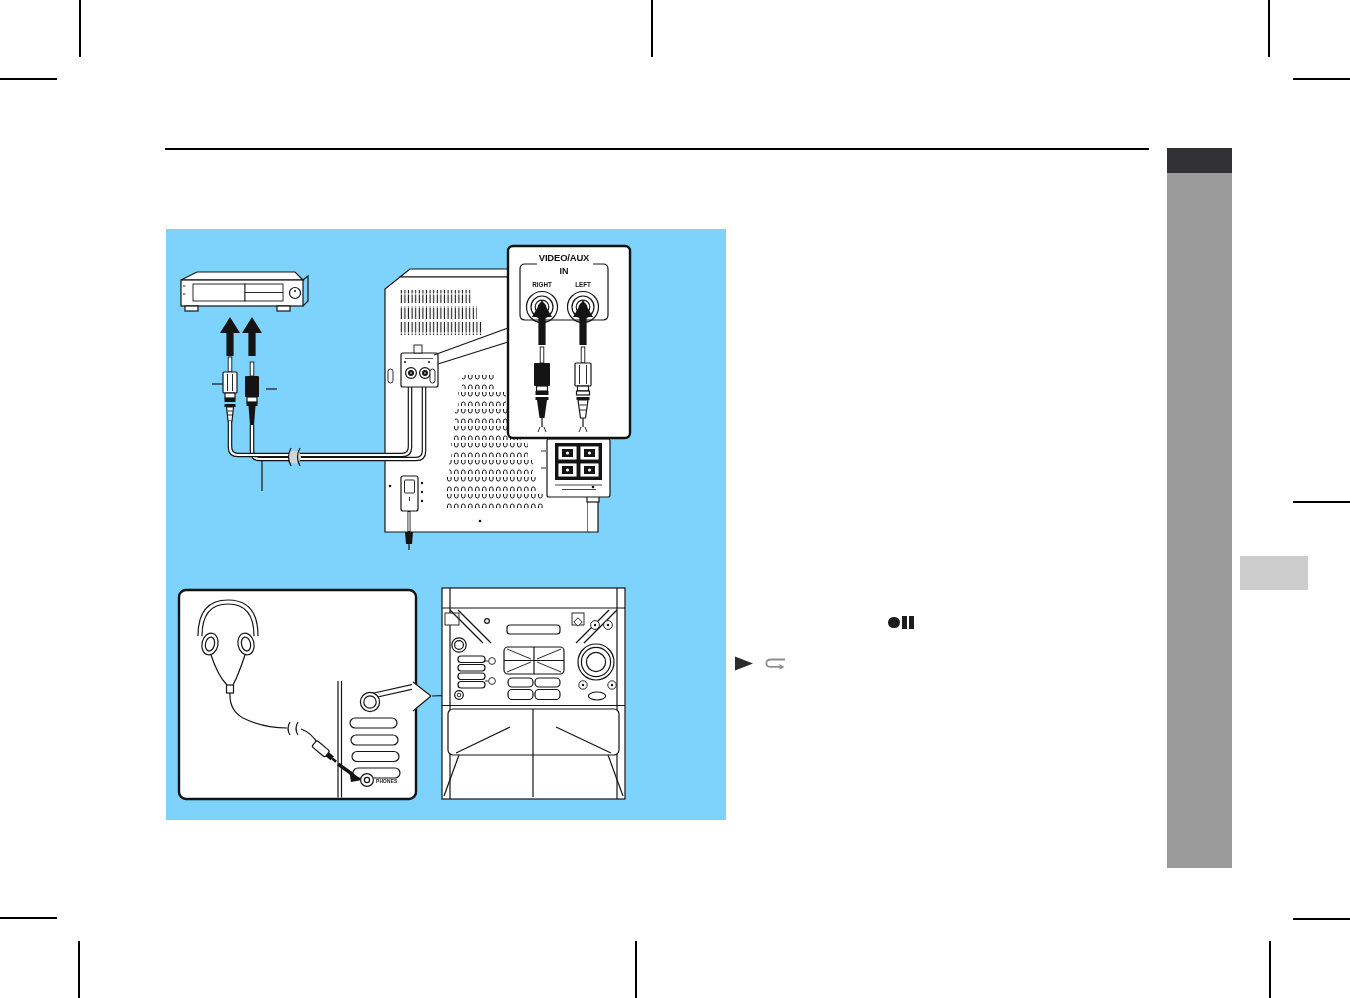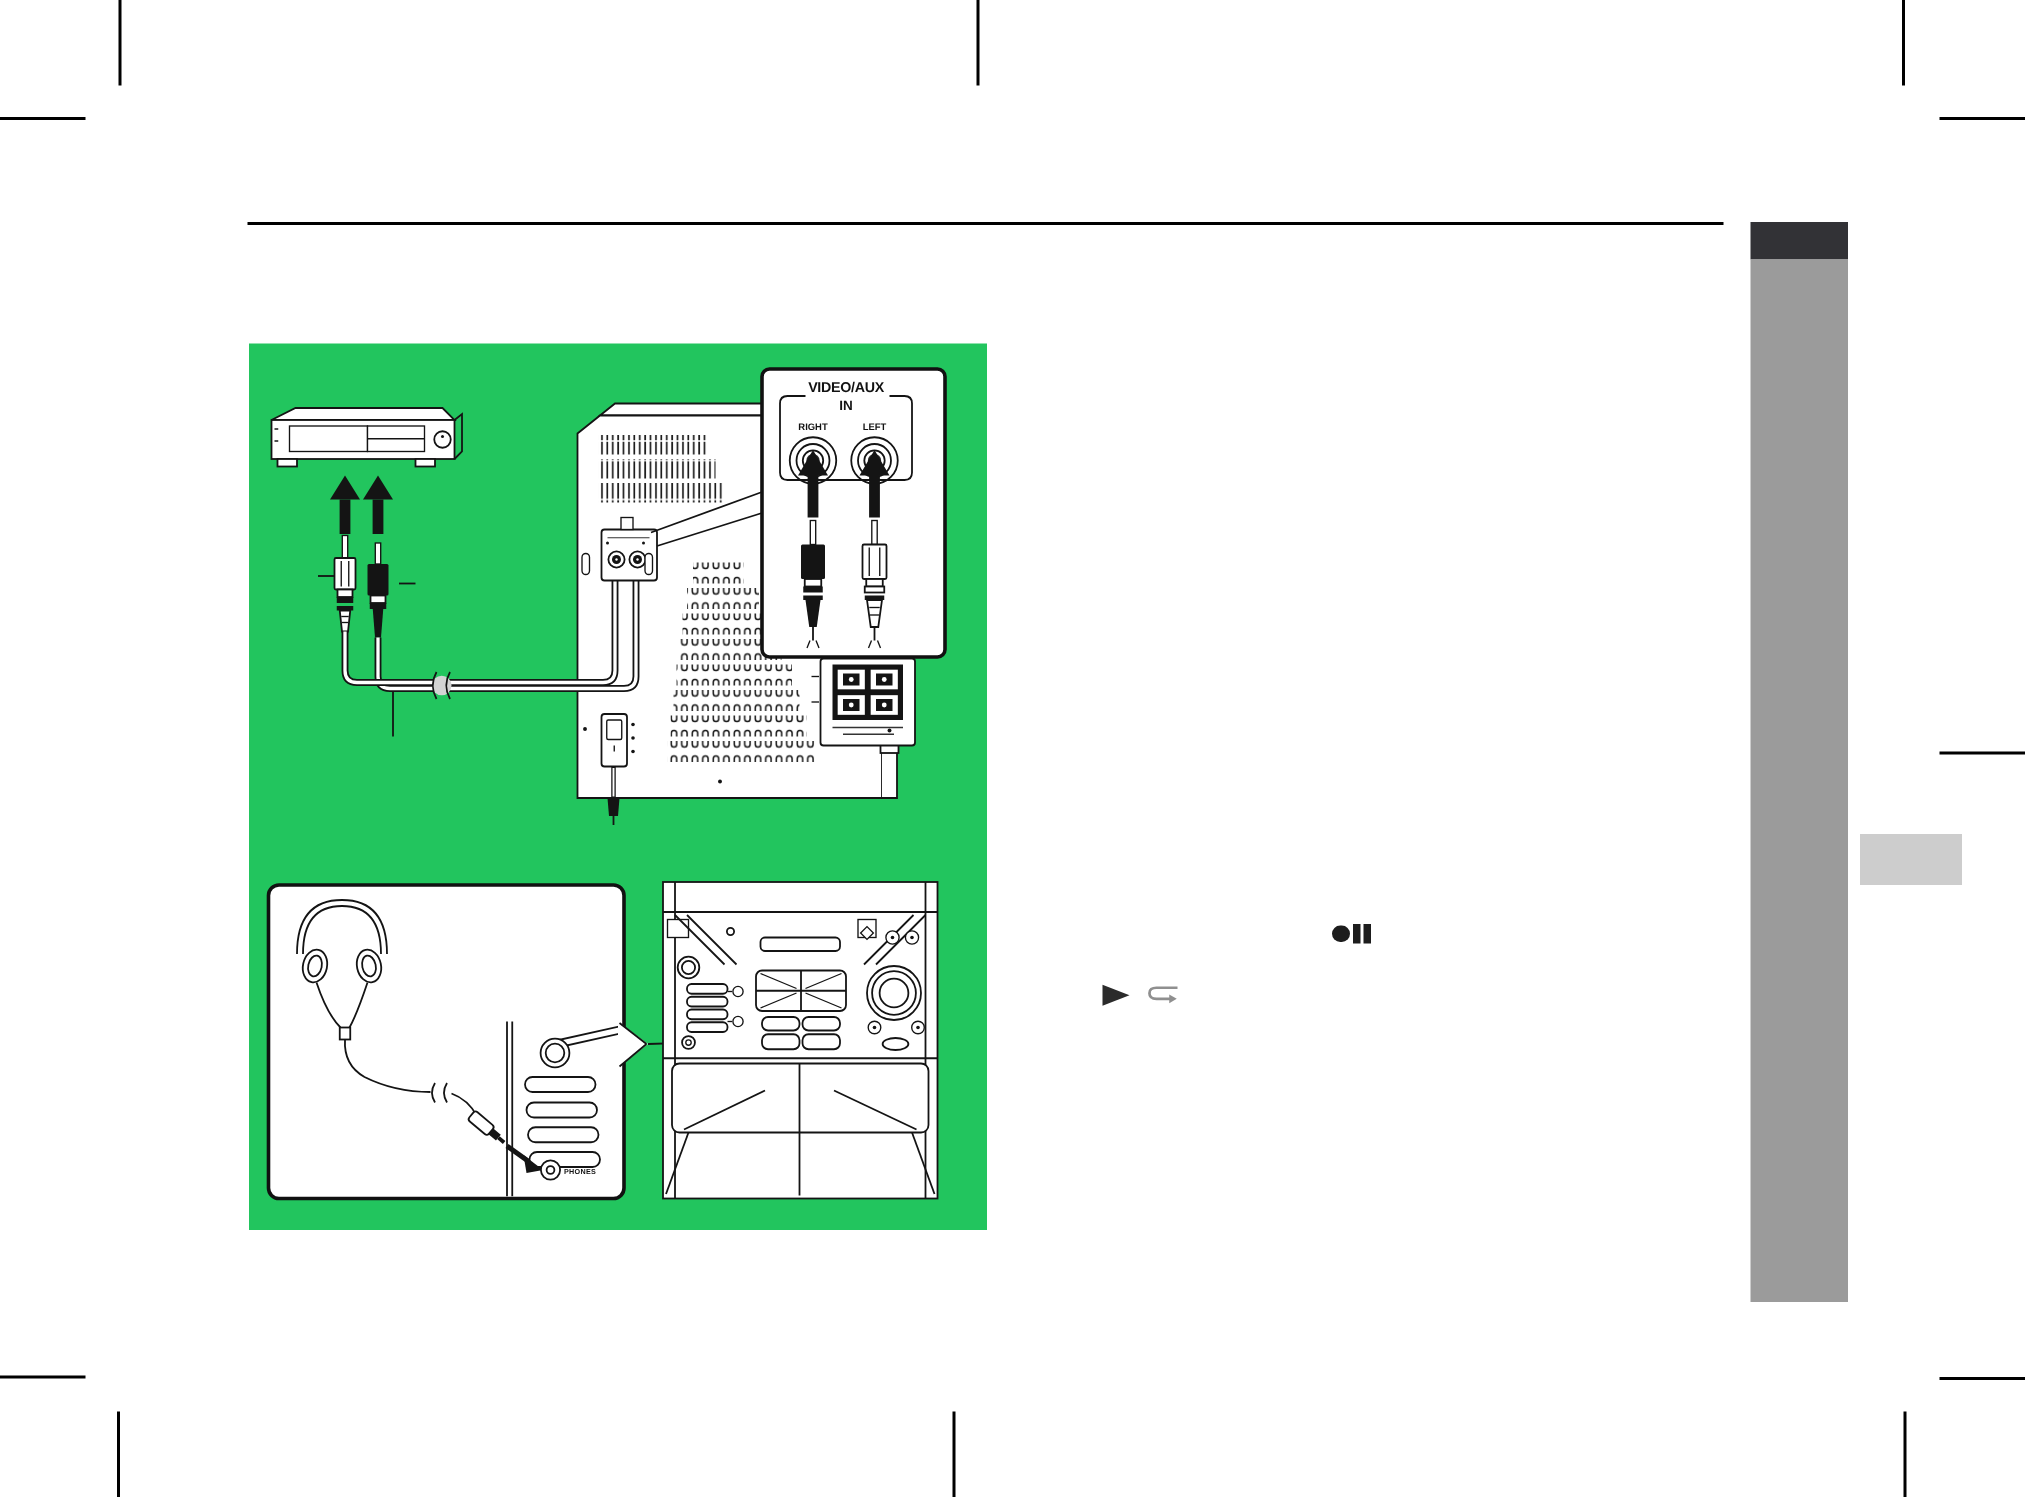--- a/index.html
+++ b/index.html
@@ -3,21 +3,21 @@
 <meta charset="utf-8">
 <style>
   html,body{margin:0;padding:0;background:#fff;}
   .page{position:relative;width:1350px;height:998px;background:#fff;overflow:hidden;
         font-family:"Liberation Sans",sans-serif;}
   .mark{position:absolute;background:#000;}
   .rule{position:absolute;left:165px;top:148px;width:984px;height:2px;background:#000;}
   .sidebar-tab{position:absolute;left:1167px;top:148px;width:65px;height:25px;background:#323236;}
   .sidebar-band{position:absolute;left:1167px;top:173px;width:65px;height:695px;background:#9b9b9b;}
   .page-marker{position:absolute;left:1240px;top:556px;width:68px;height:34px;background:#cdcdcd;}
-  .panel{position:absolute;left:166px;top:229px;width:492px;height:591px;background:#22c55e;}
+  .panel{position:absolute;left:166px;top:229px;width:560px;height:591px;background:#7dd3fc;}
   .icon-recpause{position:absolute;left:888px;top:616px;display:flex;align-items:center;gap:2.5px;}
   .icon-recpause .dot{width:11.5px;height:11.5px;border-radius:50%;background:#1d1d1d;}
   .icon-recpause .bar{width:4.8px;height:12.5px;background:#1d1d1d;}
   .icon-play{position:absolute;left:734px;top:656px;}
   .icon-loop{position:absolute;left:765px;top:657px;}
   svg text{font-family:"Liberation Sans",sans-serif;font-weight:bold;fill:#121212;}
   .ln{stroke:#141414;fill:none;stroke-width:1.2px;}
   .fw{fill:#ffffff;stroke:#141414;stroke-width:1.2px;}
   .fb{fill:#141414;stroke:none;}
   .thin{stroke-width:0.9px;}

